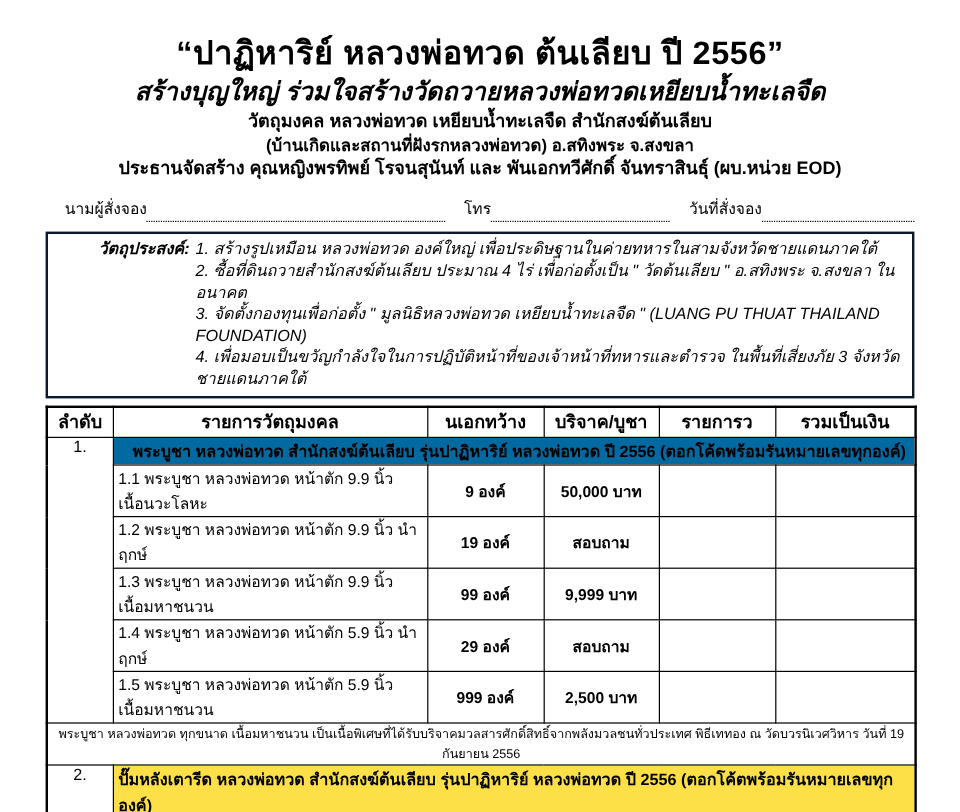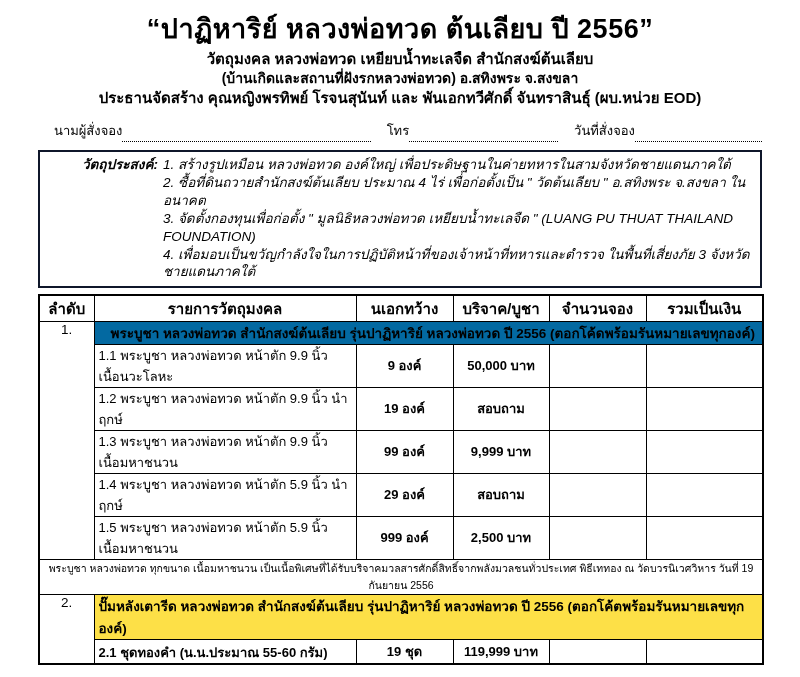--- a/index.html
+++ b/index.html
@@ -6,21 +6,21 @@
   html,body { margin:0; padding:0; }
   body {
     width:800px; height:677px;
     background:#ffffff; color:#000;
     font-family:"Liberation Sans", sans-serif;
     overflow:hidden;
   }
   .page { width:800px; height:677px; overflow:hidden; }
 
   
-  .header { text-align:center; padding-top:13px; line-height:1.25; }
+  .header { text-align:center; padding-top:28px; line-height:1.25; }
   .title    { font-size:27px; font-weight:bold; letter-spacing:0.5px; }
   .subtitle { font-size:21px; font-weight:bold; font-style:italic; margin-top:2px; }
   .temple   { font-size:15px; font-weight:bold; margin-top:3px; }
   .birth    { font-size:14px; font-weight:bold; margin-top:1px; }
   .chair    { font-size:15px; font-weight:bold; margin-top:2px; }
 
   
   .form-line { display:flex; align-items:flex-end; margin:12px 38px 0 38px; font-size:13px; }
   .form-label { white-space:nowrap; padding-bottom:1px;margin-left:16px; }
   .dots { border-bottom:1.5px dotted #000; height:14px; }
@@ -59,20 +59,21 @@
   .note-row td { font-size:10.5px; text-align:center; height:17px; font-weight:normal; padding:0 2px; }
   .multi td { vertical-align:middle; }
 </style>
 </head>
 <body>
 
 <div class="page">
 
   <div class="header">
     <div class="title">“ปาฏิหาริย์ หลวงพ่อทวด ต้นเลียบ ปี 2556”</div>
+    <div class="subtitle">สร้างบุญใหญ่ ร่วมใจสร้างวัดถวายหลวงพ่อทวดเหยียบน้ำทะเลจืด</div>
     <div class="temple">วัตถุมงคล หลวงพ่อทวด เหยียบน้ำทะเลจืด สำนักสงฆ์ต้นเลียบ</div>
     <div class="birth">(บ้านเกิดและสถานที่ฝังรกหลวงพ่อทวด) อ.สทิงพระ จ.สงขลา</div>
     <div class="chair">ประธานจัดสร้าง คุณหญิงพรทิพย์ โรจนสุนันท์ และ พันเอกทวีศักดิ์ จันทราสินธุ์ (ผบ.หน่วย EOD)</div>
   </div>
 
   <div class="form-line">
     <span class="form-label">นามผู้สั่งจอง</span>
     <span class="dots dots-name"></span>
     <span class="form-label">โทร</span>
     <span class="dots dots-phone"></span>
@@ -98,21 +99,21 @@
       <col style="width:96px">
         <col style="width:97px">
         <col style="width:117px">
     </colgroup>
     <thead>
       <tr>
         <th>ลำดับ</th>
         <th>รายการวัตถุมงคล</th>
         <th>นเอกทว้าง</th>
         <th>บริจาค/บูชา</th>
-        <th>จำนวนจอง</th>
+        <th>รายการว</th>
         <th>รวมเป็นเงิน</th>
       </tr>
     </thead>
     <tbody id="tbody">
         <tr class="section-row">
           <td class="no-cell" rowspan="6">1.</td>
           <td class="section-title" colspan="5" style="background: #0369a1; padding-left: 16px;">พระบูชา หลวงพ่อทวด สำนักสงฆ์ต้นเลียบ รุ่นปาฏิหาริย์ หลวงพ่อทวด ปี 2556 (ตอกโค้ดพร้อมรันหมายเลขทุกองค์)</td>
         </tr>
         <tr class="item-row">
           <td class="item-cell">1.1 พระบูชา หลวงพ่อทวด หน้าตัก 9.9 นิ้ว เนื้อนวะโลหะ</td>

